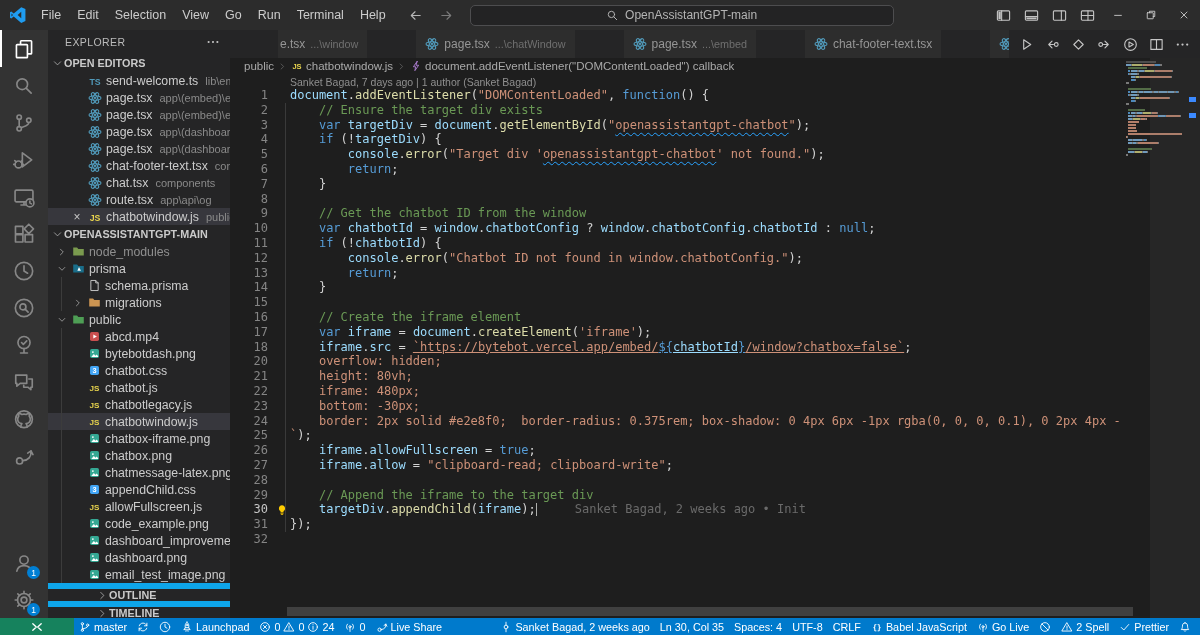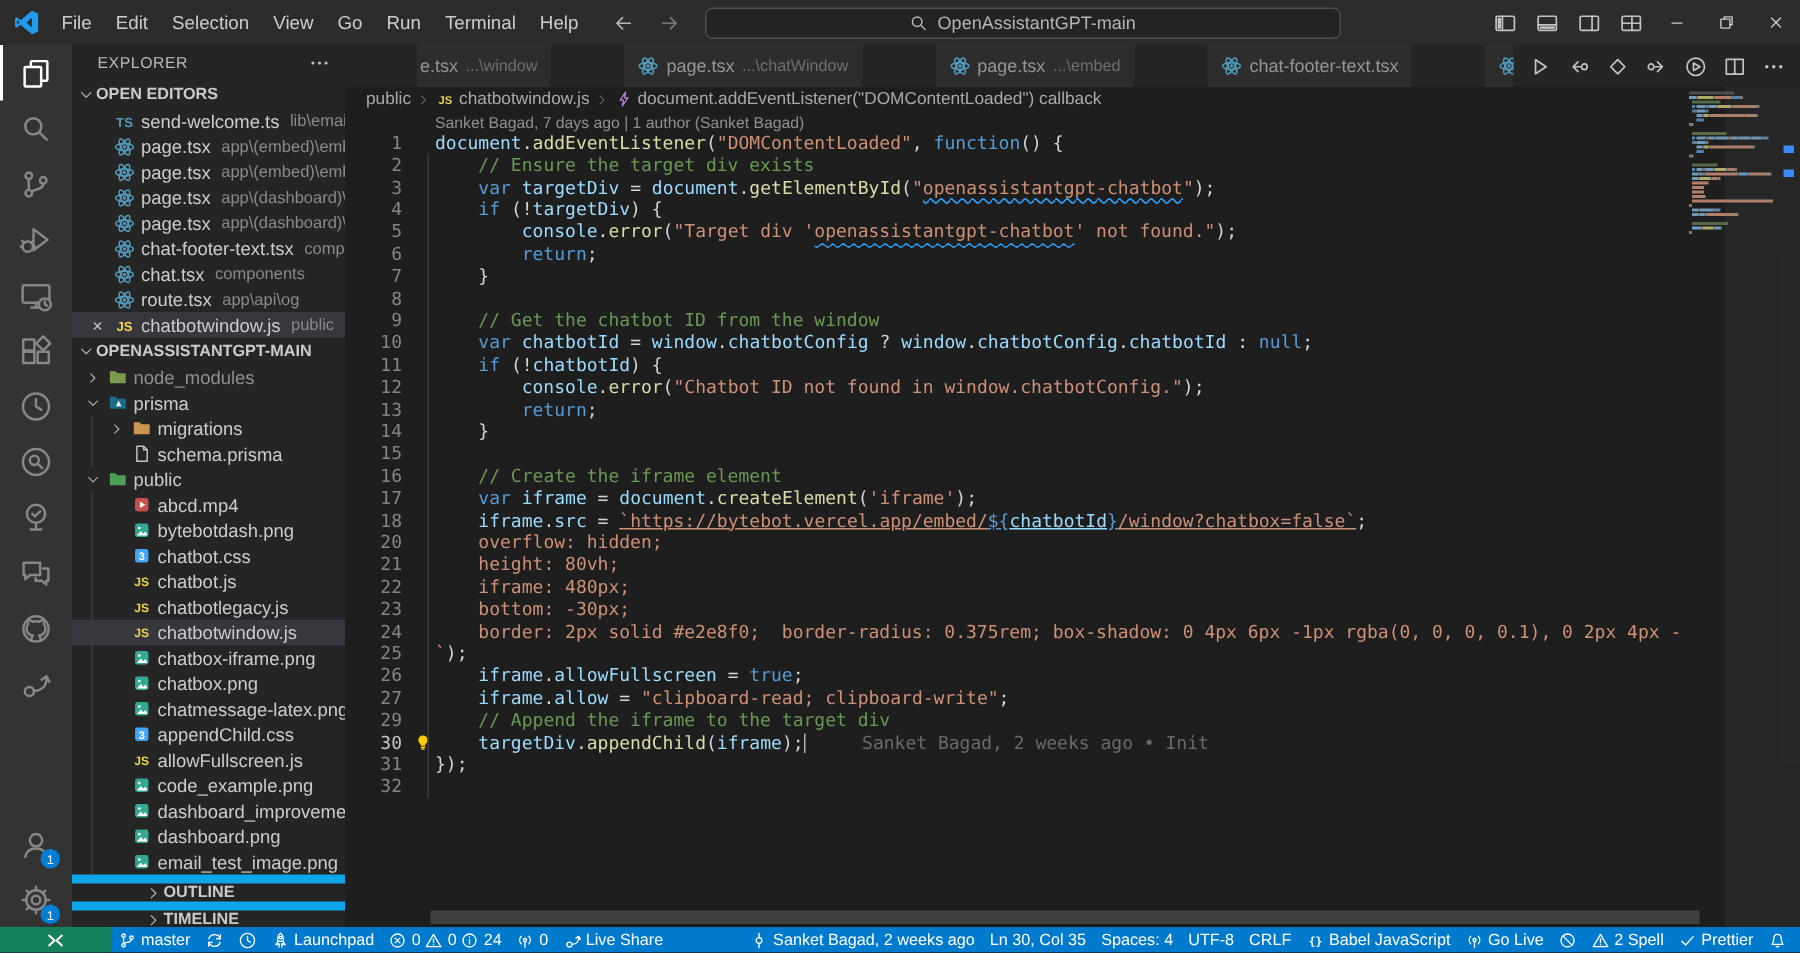--- a/index.html
+++ b/index.html
@@ -36,21 +36,21 @@
 
   
   .sidebar { width:182px; background:#252526; color:#cccccc; display:flex; flex-direction:column;
     font-size:12.3px; overflow:hidden; }
   .sb-title { height:24px; display:flex; align-items:center; padding:0 10px 0 17px;
     font-size:10.5px; color:#bbbbbb; letter-spacing:0.4px; flex-shrink:0; }
   .sb-title .ell { margin-left:auto; color:#c5c5c5; }
   .sec-header { height:18px; display:flex; align-items:center; font-weight:bold;
     font-size:10.8px; color:#cacaca; padding-left:3px; gap:1px; flex-shrink:0; }
   .oe-list, .tree { flex-shrink:0; }
-  .oe-row { height:17px; display:flex; align-items:center; padding-left:10px; gap:4px; white-space:nowrap; overflow:hidden; }
+  .oe-row { height:17px; display:flex; align-items:center; padding-left:22px; gap:4px; white-space:nowrap; overflow:hidden; }
   .oe-close { width:14px; color:#c5c5c5; font-size:12px; text-align:center; flex-shrink:0; }
   .oe-row.active { background:#37373d; }
   .fname { color:#cccccc; }
   .fdesc { color:#8a8a8a; font-size:11px; margin-left:3px; overflow:hidden; white-space:nowrap; }
   .tree { position:relative; }
   .tree-row { height:17px; display:flex; align-items:center; gap:4px; white-space:nowrap; overflow:hidden; }
   .tree-row.lvl0 { padding-left:8px; }
   .tree-row.lvl1 { padding-left:24px; }
   .tree-row.selected { background:#37373d; }
   .tree-row.dim .fname { color:#8f8f8f; }
@@ -481,40 +481,40 @@
             </span>
             <span style="display: flex; flex-shrink: 0;">
               <svg width="13" height="13" viewBox="0 0 16 16" fill="none" stroke="currentColor" stroke-width="1.2" stroke-linecap="round" stroke-linejoin="round">
                 <path fill="#1a6e8a" stroke="none" d="M1.5 3 H6.2 L7.8 4.8 H14.5 V13 H1.5 Z"></path>
                 <path fill="#ffffff" stroke="none" d="M8.6 6.2 L11 10.8 H6.6 Z"></path>
               </svg>
             </span>
             <span class="fname">prisma</span>
           </div>
           <div class="tree-row lvl1">
+            <span class="chev"></span>
+            <span style="display: flex; flex-shrink: 0;">
+              <svg width="13" height="13" viewBox="0 0 16 16" fill="none" stroke="currentColor" stroke-width="1.2" stroke-linecap="round" stroke-linejoin="round">
+                <path d="M4 1.8 H9.5 L12.5 4.8 V14.2 H4 Z M9.5 1.8 V4.8 H12.5" stroke="#c5c5c5"></path>
+              </svg>
+            </span>
+            <span class="fname">schema.prisma</span>
+          </div>
+          <div class="tree-row lvl1">
             <span class="chev">
               <svg width="10" height="10" viewBox="0 0 16 16" fill="none" stroke="currentColor" stroke-width="1.2" stroke-linecap="round" stroke-linejoin="round">
                 <path d="M5.5 3.5 L10 8 L5.5 12.5"></path>
               </svg>
             </span>
             <span style="display: flex; flex-shrink: 0;">
               <svg width="13" height="13" viewBox="0 0 16 16" fill="none" stroke="currentColor" stroke-width="1.2" stroke-linecap="round" stroke-linejoin="round">
                 <path fill="#cc9552" stroke="none" d="M1.5 3 H6.2 L7.8 4.8 H14.5 V13 H1.5 Z"></path>
               </svg>
             </span>
             <span class="fname">migrations</span>
-          </div>
-          <div class="tree-row lvl1">
-            <span class="chev"></span>
-            <span style="display: flex; flex-shrink: 0;">
-              <svg width="13" height="13" viewBox="0 0 16 16" fill="none" stroke="currentColor" stroke-width="1.2" stroke-linecap="round" stroke-linejoin="round">
-                <path d="M4 1.8 H9.5 L12.5 4.8 V14.2 H4 Z M9.5 1.8 V4.8 H12.5" stroke="#c5c5c5"></path>
-              </svg>
-            </span>
-            <span class="fname">schema.prisma</span>
           </div>
           <div class="tree-row lvl0">
             <span class="chev">
               <svg width="10" height="10" viewBox="0 0 16 16" fill="none" stroke="currentColor" stroke-width="1.2" stroke-linecap="round" stroke-linejoin="round">
                 <path d="M3.5 5.5 L8 10 L12.5 5.5"></path>
               </svg>
             </span>
             <span style="display: flex; flex-shrink: 0;">
               <svg width="13" height="13" viewBox="0 0 16 16" fill="none" stroke="currentColor" stroke-width="1.2" stroke-linecap="round" stroke-linejoin="round">
                 <path fill="#4e9e55" stroke="none" d="M1.5 3 H6.2 L7.8 4.8 H14.5 V13 H1.5 Z"></path>
@@ -878,20 +878,21 @@
             <div class="cl"><span class="ln">17</span><span class="gut2"></span><span class="code"><span class="tk-d">    </span><span class="tk-k">var</span><span class="tk-d"> </span><span class="tk-v">iframe</span><span class="tk-d"> = </span><span class="tk-v">document</span><span class="tk-d">.</span><span class="tk-f">createElement</span><span class="tk-d">(</span><span class="tk-s">'iframe'</span><span class="tk-d">);</span></span></div>
             <div class="cl"><span class="ln">18</span><span class="gut2"></span><span class="code"><span class="tk-d">    </span><span class="tk-v">iframe</span><span class="tk-d">.</span><span class="tk-v">src</span><span class="tk-d"> = </span><span class="tk-lk">`https://bytebot.vercel.app/embed/</span><span class="tk-lkd">${</span><span class="tk-lkv">chatbotId</span><span class="tk-lkd">}</span><span class="tk-lk">/window?chatbox=false`</span><span class="tk-d">;</span></span></div>
             <div class="cl"><span class="ln">20</span><span class="gut2"></span><span class="code"><span class="tk-d">    </span><span class="tk-s">overflow: hidden;</span></span></div>
             <div class="cl"><span class="ln">21</span><span class="gut2"></span><span class="code"><span class="tk-d">    </span><span class="tk-s">height: 80vh;</span></span></div>
             <div class="cl"><span class="ln">22</span><span class="gut2"></span><span class="code"><span class="tk-d">    </span><span class="tk-s">iframe: 480px;</span></span></div>
             <div class="cl"><span class="ln">23</span><span class="gut2"></span><span class="code"><span class="tk-d">    </span><span class="tk-s">bottom: -30px;</span></span></div>
             <div class="cl"><span class="ln">24</span><span class="gut2"></span><span class="code"><span class="tk-d">    </span><span class="tk-s">border: 2px solid #e2e8f0;  border-radius: 0.375rem; box-shadow: 0 4px 6px -1px rgba(0, 0, 0, 0.1), 0 2px 4px -1px rgba(0, 0, 0, 0.06</span></span></div>
             <div class="cl"><span class="ln">25</span><span class="gut2"></span><span class="code"><span class="tk-s">`</span><span class="tk-d">);</span></span></div>
             <div class="cl"><span class="ln">26</span><span class="gut2"></span><span class="code"><span class="tk-d">    </span><span class="tk-v">iframe</span><span class="tk-d">.</span><span class="tk-v">allowFullscreen</span><span class="tk-d"> = </span><span class="tk-k">true</span><span class="tk-d">;</span></span></div>
             <div class="cl"><span class="ln">27</span><span class="gut2"></span><span class="code"><span class="tk-d">    </span><span class="tk-v">iframe</span><span class="tk-d">.</span><span class="tk-v">allow</span><span class="tk-d"> = </span><span class="tk-s">"clipboard-read; clipboard-write"</span><span class="tk-d">;</span></span></div>
+            <div class="cl"><span class="ln">28</span><span class="gut2"></span><span class="code"></span></div>
             <div class="cl"><span class="ln">29</span><span class="gut2"></span><span class="code"><span class="tk-d">    </span><span class="tk-c">// Append the iframe to the target div</span></span></div>
             <div class="cl current"><span class="ln">30</span><span class="gut2"><svg width="12" height="12" viewBox="0 0 16 16" fill="none" stroke="currentColor" stroke-width="1.2" stroke-linecap="round" stroke-linejoin="round">
                   <path fill="#ffcc00" stroke="none" d="M8 1.8 C5.4 1.8 3.9 3.7 3.9 5.9 C3.9 7.4 4.7 8.3 5.4 9.1 C5.9 9.7 6.1 10.1 6.2 10.9 H9.8 C9.9 10.1 10.1 9.7 10.6 9.1 C11.3 8.3 12.1 7.4 12.1 5.9 C12.1 3.7 10.6 1.8 8 1.8 Z"></path>
                   <path stroke="#ffcc00" d="M6.4 12.2 H9.6 M7 13.8 H9"></path>
                 </svg></span><span class="code"><span class="tk-d">    </span><span class="tk-v">targetDiv</span><span class="tk-d">.</span><span class="tk-f">appendChild</span><span class="tk-d">(</span><span class="tk-v">iframe</span><span class="tk-d">);</span><span class="caret"></span></span><span class="blame">Sanket Bagad, 2 weeks ago • Init</span></div>
             <div class="cl"><span class="ln">31</span><span class="gut2"></span><span class="code"><span class="tk-d">});</span></span></div>
             <div class="cl"><span class="ln">32</span><span class="gut2"></span><span class="code"></span></div>
           </div>
         <div class="minimap">
           <div class="mm-marks" id="mmMarks">

